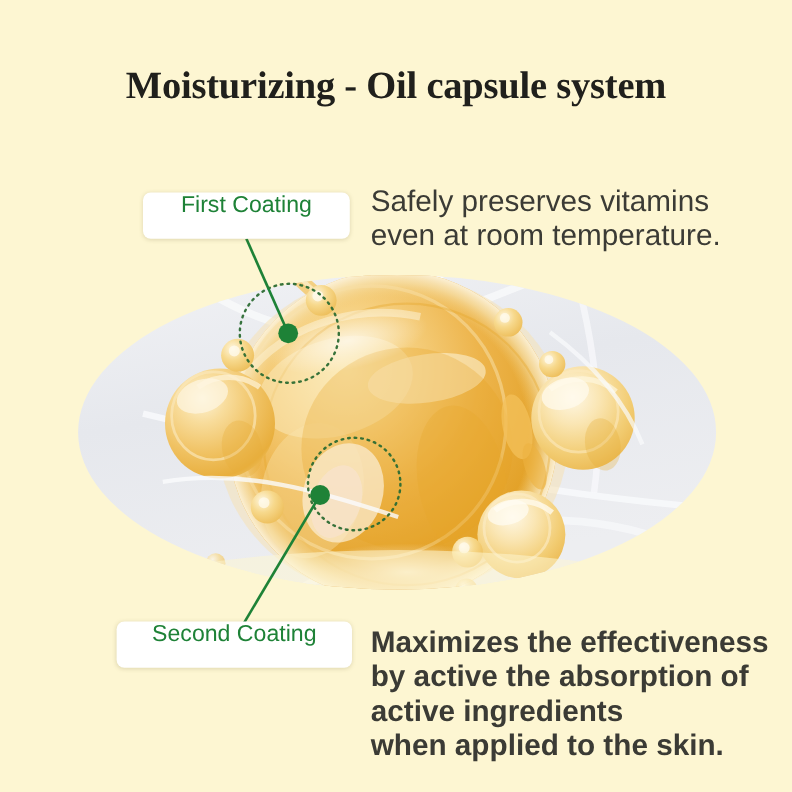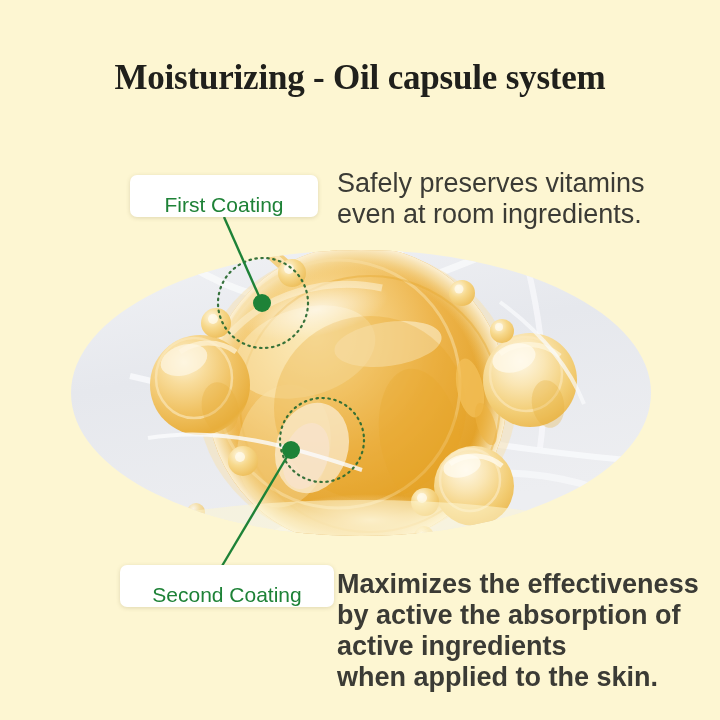--- a/index.html
+++ b/index.html
@@ -49,35 +49,35 @@
     display: block;
   }
 
   
   .callout-box {
     position: absolute;
     background: #FFFFFF;
     border-radius: 7px;
     box-shadow: 0 1px 4px rgba(120, 110, 60, 0.22);
     display: flex;
-    align-items: flex-end;
+    align-items: flex-start;
     justify-content: center;
     color: #1E8237;
     font-size: 21px;
     font-family: "Liberation Sans", sans-serif;
     white-space: nowrap;
   }
   #callout-first {
     left: 130px;
     top: 175px;
     width: 188px;
     height: 42px;
   }
   #callout-second {
-    left: 120px;
+    left: 106px;
     top: 565px;
     width: 214px;
     height: 42px;
   }
 
   
   .description {
     position: absolute;
     color: #3B3B35;
     font-size: 27px;
@@ -286,21 +286,21 @@
   <div class="callout-box" id="callout-first">
     <span>First Coating</span>
   </div>
 
   <div class="callout-box" id="callout-second">
     <span>Second Coating</span>
   </div>
 
   <div class="description" id="description-top">
     <div>Safely preserves vitamins</div>
-    <div>even at room ingredients.</div>
+    <div>even at room temperature.</div>
   </div>
 
   <div class="description" id="description-bottom">
     <div>Maximizes the effectiveness</div>
     <div>by active the absorption of</div>
     <div>active ingredients</div>
     <div>when applied to the skin.</div>
   </div>
 
 </div>

